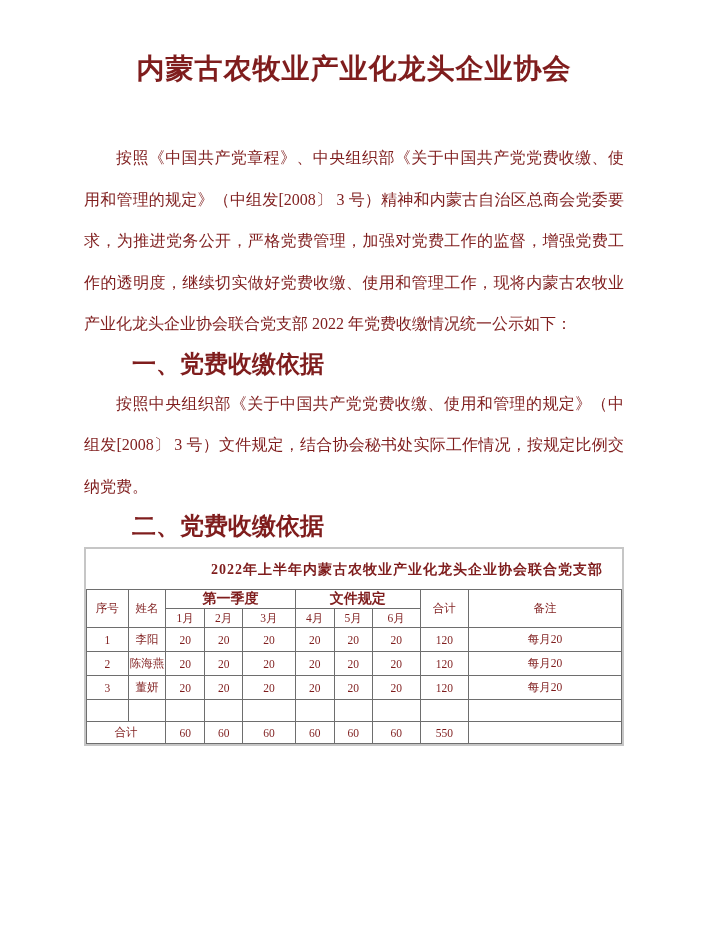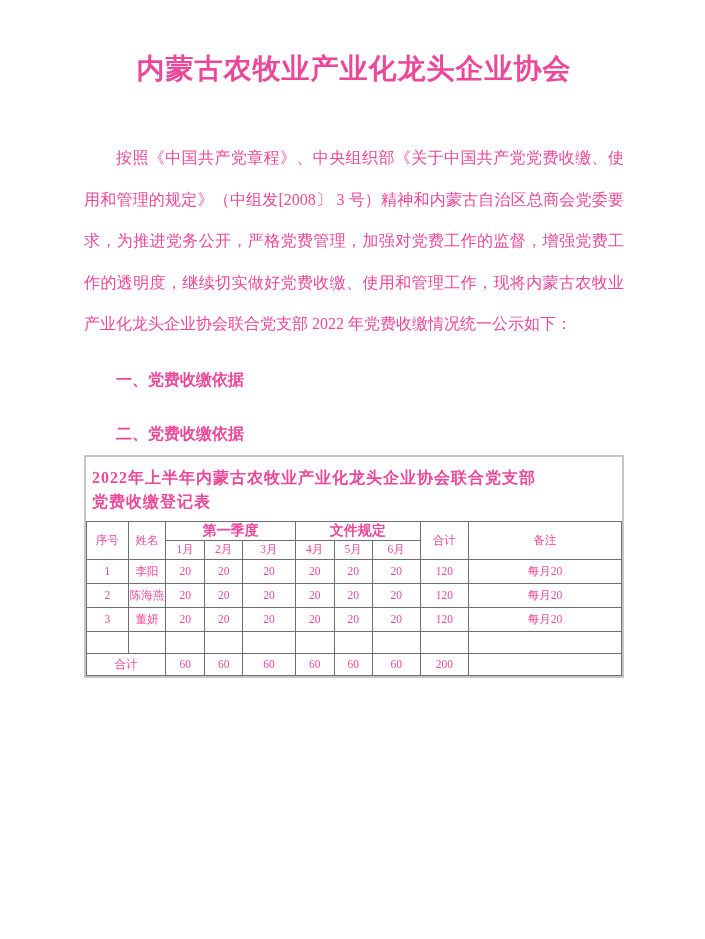--- a/index.html
+++ b/index.html
@@ -4,21 +4,21 @@
 <style>
   html, body { margin: 0; padding: 0; background: #888; }
   .page {
     position: relative;
     width: 705px;
     height: 939px;
     margin: 0 auto;
     background: #ffffff;
     box-sizing: border-box;
     padding: 40px 81px 0 84px;
-    color: #ec4899;
+    color: #7f1d1d;
     font-family: "Liberation Serif", "DejaVu Serif", serif;
     overflow: hidden;
   }
   .doc-title {
     font-size: 28px;
     font-weight: bold;
     line-height: 57px;
     text-align: center;
     letter-spacing: 1px;
     white-space: nowrap;
@@ -26,36 +26,35 @@
   .body-para {
     margin: 0;
     font-size: 16px;
     line-height: 41.5px;
     text-align: justify;
     text-indent: 2em;
   }
   .intro { margin-top: 40px; }
   .section-heading {
     font-family: "Liberation Sans", "DejaVu Sans", sans-serif;
-    font-size: 16px;
+    font-size: 24px;
     font-weight: bold;
     line-height: 38px;
     text-indent: 2em;
-    margin-top: 16px;
   }
   .reg-box {
     margin-top: 2px;
     border: 2px solid #c6c6c6;
     background: #ffffff;
   }
   .reg-title {
-    padding: 9px 6px 7px;
-    text-align: left;
+    padding: 9px 19px 7px;
+    text-align: right;
     font-weight: bold;
-    font-size: 16px;
+    font-size: 14px;
     line-height: 24px;
     letter-spacing: 1px;
   }
   table.reg-table {
     width: 100%;
     border-collapse: collapse;
     table-layout: fixed;
     border: 1.5px solid #2f2f2f;
     font-size: 11.5px;
   }
@@ -76,27 +75,27 @@
 </head>
 <body>
 
 <div class="page">
 
   <div class="doc-title">内蒙古农牧业产业化龙头企业协会</div>
 
   <p class="body-para intro">按照《中国共产党章程》、中央组织部《关于中国共产党党费收缴、使用和管理的规定》（中组发[2008〕 3 号）精神和内蒙古自治区总商会党委要求，为推进党务公开，严格党费管理，加强对党费工作的监督，增强党费工作的透明度，继续切实做好党费收缴、使用和管理工作，现将内蒙古农牧业产业化龙头企业协会联合党支部 2022 年党费收缴情况统一公示如下：</p>
 
   <div class="section-heading">一、党费收缴依据</div>
+  <p class="body-para">按照中央组织部《关于中国共产党党费收缴、使用和管理的规定》（中组发[2008〕 3 号）文件规定，结合协会秘书处实际工作情况，按规定比例交纳党费。</p>
 
   <div class="section-heading">二、党费收缴依据</div>
 
   <div class="reg-box">
     <div class="reg-title">
       <div>2022年上半年内蒙古农牧业产业化龙头企业协会联合党支部</div>
-      <div>党费收缴登记表</div>
     </div>
 
     <table class="reg-table">
       <colgroup>
         <col style="width:7.8%">
           <col style="width:7.0%">
         <col style="width:7.3%">
           <col style="width:7.1%">
           <col style="width:9.8%">
         <col style="width:7.3%">
@@ -172,20 +171,20 @@
           <td></td>
         </tr>
         <tr class="footer-row">
           <td colspan="2">合计</td>
           <td>60</td>
           <td>60</td>
           <td>60</td>
           <td>60</td>
           <td>60</td>
           <td>60</td>
-          <td>200</td>
+          <td>550</td>
           <td></td>
         </tr>
       </tbody>
     </table>
   </div>
 
 </div>
 
 </body></html>

